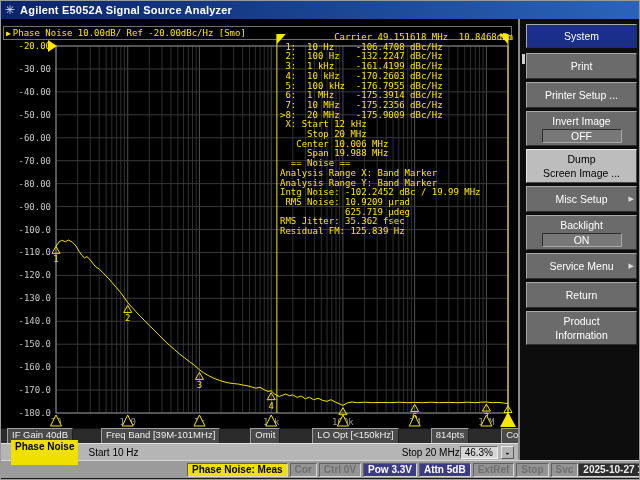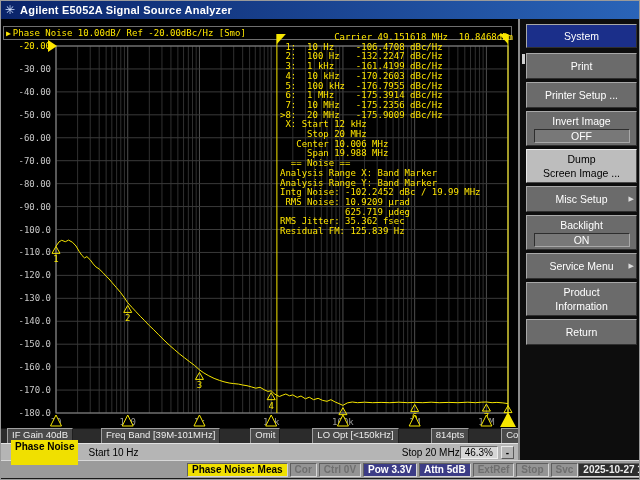--- a/index.html
+++ b/index.html
@@ -48,21 +48,21 @@
   
   .sidebar{width:123px;background:#0d0d0d;border-left:2px solid #8a8a8a;
     padding:5px 2px 0 6px;display:flex;flex-direction:column;position:relative;}
   .side-notch{position:absolute;left:2px;top:35px;width:3px;height:10px;background:#cfcfcf;}
   .sbtn{position:relative;min-height:26px;margin-bottom:3px;background:#6b6b6b;
     border:1px solid;border-color:#a8a8a8 #2f2f2f #2f2f2f #a8a8a8;color:#fff;font-size:10.5px;
     display:flex;flex-direction:column;align-items:center;justify-content:center;
     text-align:center;padding:2px 0;line-height:14px;}
   .sbtn-header{background:#1b2f8a;min-height:24px;margin-bottom:5px;}
   .sbtn-active{background:#bdbdbd;color:#000;border-color:#eaeaea #4a4a4a #4a4a4a #eaeaea;}
-  .sval{width:96px;margin:1px auto 0;background:#787878;border:1px solid;
+  .sval{width:80px;margin:1px auto 0;background:#787878;border:1px solid;
     border-color:#2e2e2e #a8a8a8 #a8a8a8 #2e2e2e;line-height:12px;font-size:10.5px;}
   .sarrow{position:absolute;right:2px;top:50%;transform:translateY(-50%);
     font-size:7px;color:#ddd;}
   
   .status-bar{height:18px;background:#9b9b9b;border-top:1px solid #d8d8d8;
     display:flex;align-items:center;font-size:10px;font-weight:bold;}
   .chip{height:14px;line-height:12px;padding:0 4px;margin-left:2px;border:1px solid;
     border-color:#5f5f5f #d6d6d6 #d6d6d6 #5f5f5f;white-space:nowrap;}
   .chip-yellow{background:#f0e000;color:#000;margin-left:186px;}
   .chip-dim{background:#949494;color:#6f6f6f;}
@@ -293,25 +293,25 @@
         </div>
         <div class="sbtn">
           <div>Backlight</div>
           <div class="sval">ON</div>
         </div>
         <div class="sbtn">
           <div>Service Menu</div>
           <span class="sarrow">▶</span>
         </div>
         <div class="sbtn">
+          <div>Return</div>
+        </div>
+        <div class="sbtn">
           <div>Product</div>
           <div>Information</div>
-        </div>
-        <div class="sbtn">
-          <div>Return</div>
         </div>
       </div>
   </div>
 
   <div class="status-bar">
       <span class="chip chip-yellow">Phase Noise: Meas</span>
       <span class="chip chip-dim">Cor</span>
       <span class="chip chip-dim">Ctrl 0V</span>
       <span class="chip chip-navy">Pow 3.3V</span>
       <span class="chip chip-navy">Attn 5dB</span>

